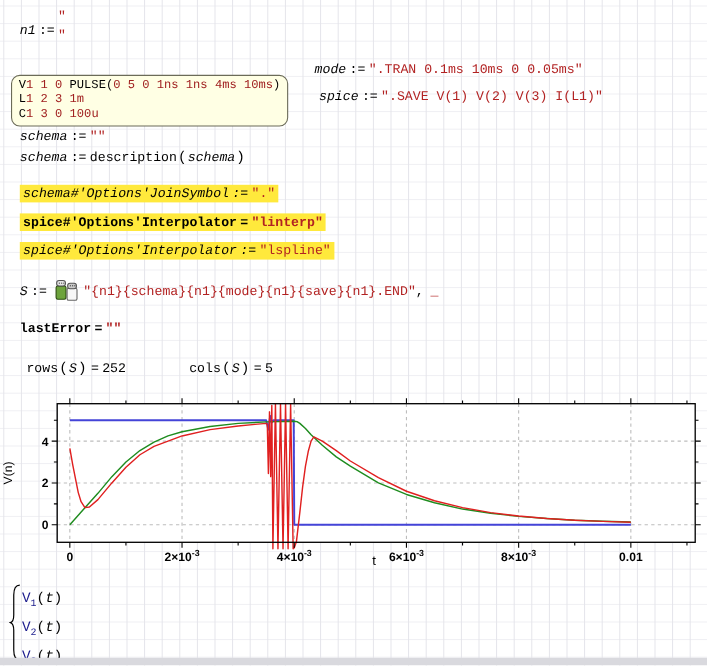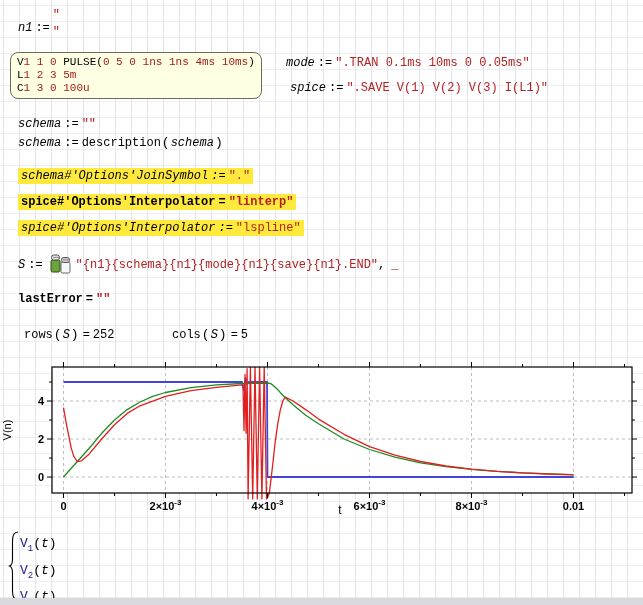--- a/index.html
+++ b/index.html
@@ -15,21 +15,21 @@
   }
   .expr{position:absolute;white-space:nowrap;font-size:12px;color:#000;line-height:15px;}
   .it{font-style:italic;}
   .bold{font-weight:bold;}
   .str{color:#b22222;}
   .op{margin:0 3px;}
   .hl{background:#ffe93c;padding:1px 3px;}
   .fn{font-style:normal;}
   .paren{font-size:13px;margin:0 1px;}
   .netlist-box{
-    position:absolute;left:10px;top:52px;
+    position:absolute;left:10px;top:68px;
     background:#ffffe4;border:1px solid #6b6b58;border-radius:8px;
     padding:3px 6px;font-size:11px;line-height:13px;color:#000;
   }
   .num{color:#a02020;}
   .n1-row{display:flex;align-items:center;}
   .n1-lhs{padding-top:9px;}
   .qcol{display:inline-flex;flex-direction:column;line-height:17px;margin-top:1px;font-size:12px;}
   .shaker{vertical-align:middle;margin:0 4px 2px 2px;}
   .traces{position:absolute;left:8px;top:531px;display:flex;align-items:stretch;}
   .trace-rows{display:flex;flex-direction:column;justify-content:space-between;padding:2px 0;}
@@ -44,21 +44,21 @@
 <div class="expr n1-row" style="left:18px;top:6px;">
   <span class="n1-lhs"><span class="it">n1</span><span class="op">:=</span></span>
   <span class="qcol">
     <span class="str">"</span>
     <span class="str">"</span>
   </span>
 </div>
 
 <div class="netlist-box" id="netlist">
     <div><span>V</span><span class="num">1</span><span> </span><span class="num">1</span><span> </span><span class="num">0</span><span> PULSE(</span><span class="num">0</span><span> </span><span class="num">5</span><span> </span><span class="num">0</span><span> </span><span class="num">1ns</span><span> </span><span class="num">1ns</span><span> </span><span class="num">4ms</span><span> </span><span class="num">10ms</span><span>)</span></div>
-    <div><span>L</span><span class="num">1</span><span> </span><span class="num">2</span><span> </span><span class="num">3</span><span> </span><span class="num">5m</span></div>
+    <div><span>L</span><span class="num">1</span><span> </span><span class="num">2</span><span> </span><span class="num">3</span><span> </span><span class="num">1m</span></div>
     <div><span>C</span><span class="num">1</span><span> </span><span class="num">3</span><span> </span><span class="num">0</span><span> </span><span class="num">100u</span></div>
   </div>
 
 <div class="expr" style="left:286px;top:56px;">
   <span class="it">mode</span><span class="op">:=</span><span class="str">".TRAN 0.1ms 10ms 0 0.05ms"</span>
 </div>
 <div class="expr" style="left:290px;top:81px;">
   <span class="it">spice</span><span class="op">:=</span><span class="str">".SAVE V(1) V(2) V(3) I(L1)"</span>
 </div>
 

